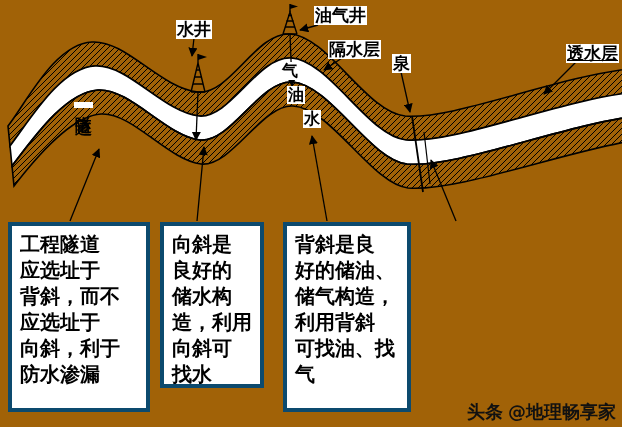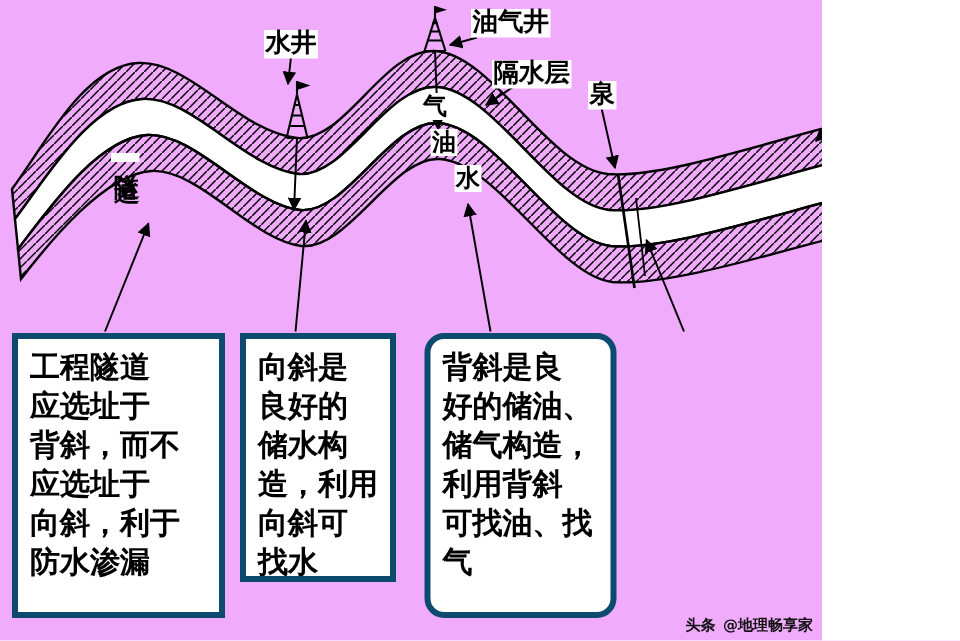--- a/index.html
+++ b/index.html
@@ -1,26 +1,26 @@
 <!DOCTYPE html>
 <html><head>
 <meta charset="utf-8">
 <style>
   html,body{margin:0;padding:0;background:#fff;}
-  #stage{position:relative;width:548px;height:427px;background:#f0abfc;overflow:hidden;
+  #stage{position:relative;width:622px;height:427px;background:#a16207;overflow:hidden;
          font-family:"DejaVu Sans",sans-serif;}
   #scene{position:absolute;left:0;top:0;}
   .lbl{position:absolute;font-weight:bold;font-size:17px;line-height:1.1;color:#000;
        background:#fff;padding:0 1px;white-space:nowrap;}
   .lbl-small{font-size:16px;}
   .lbl-v{writing-mode:vertical-rl;letter-spacing:3px;line-height:1;}
   .note{position:absolute;border:4px solid #0c4a6e;background:#fff;color:#000;
         font-weight:bold;font-size:20px;line-height:1.3;padding:5px 8px;
         white-space:pre-line;overflow:hidden;box-sizing:border-box;}
-  .wm{position:absolute;right:6px;bottom:3px;font-size:10px;font-weight:bold;color:#111;}
+  .wm{position:absolute;right:6px;bottom:3px;font-size:18px;font-weight:bold;color:#111;}
   .wm .handle{font-weight:bold;margin-left:5px;color:#111;}
 </style>
 </head>
 <body>
 
 <div id="stage">
 
   <svg id="scene" width="640" height="427" viewBox="0 0 640 427">
     <defs>
       <pattern id="hatch" width="6" height="6" patternUnits="userSpaceOnUse">
@@ -90,21 +90,21 @@
 背斜，而不
 应选址于
 向斜，利于
 防水渗漏</div>
   <div class="note" style="left:160px;top:222px;width:104px;height:166px;">向斜是
 良好的
 储水构
 造，利用
 向斜可
 找水</div>
-  <div class="note" style="left:283px;top:222px;width:128px;height:190px;border-radius:13px;">背斜是良
+  <div class="note" style="left:283px;top:222px;width:128px;height:190px;">背斜是良
 好的储油、
 储气构造，
 利用背斜
 可找油、找
 气</div>
 
   <div class="wm">
     <span>头条</span><span class="handle">@地理畅享家</span>
   </div>
 

